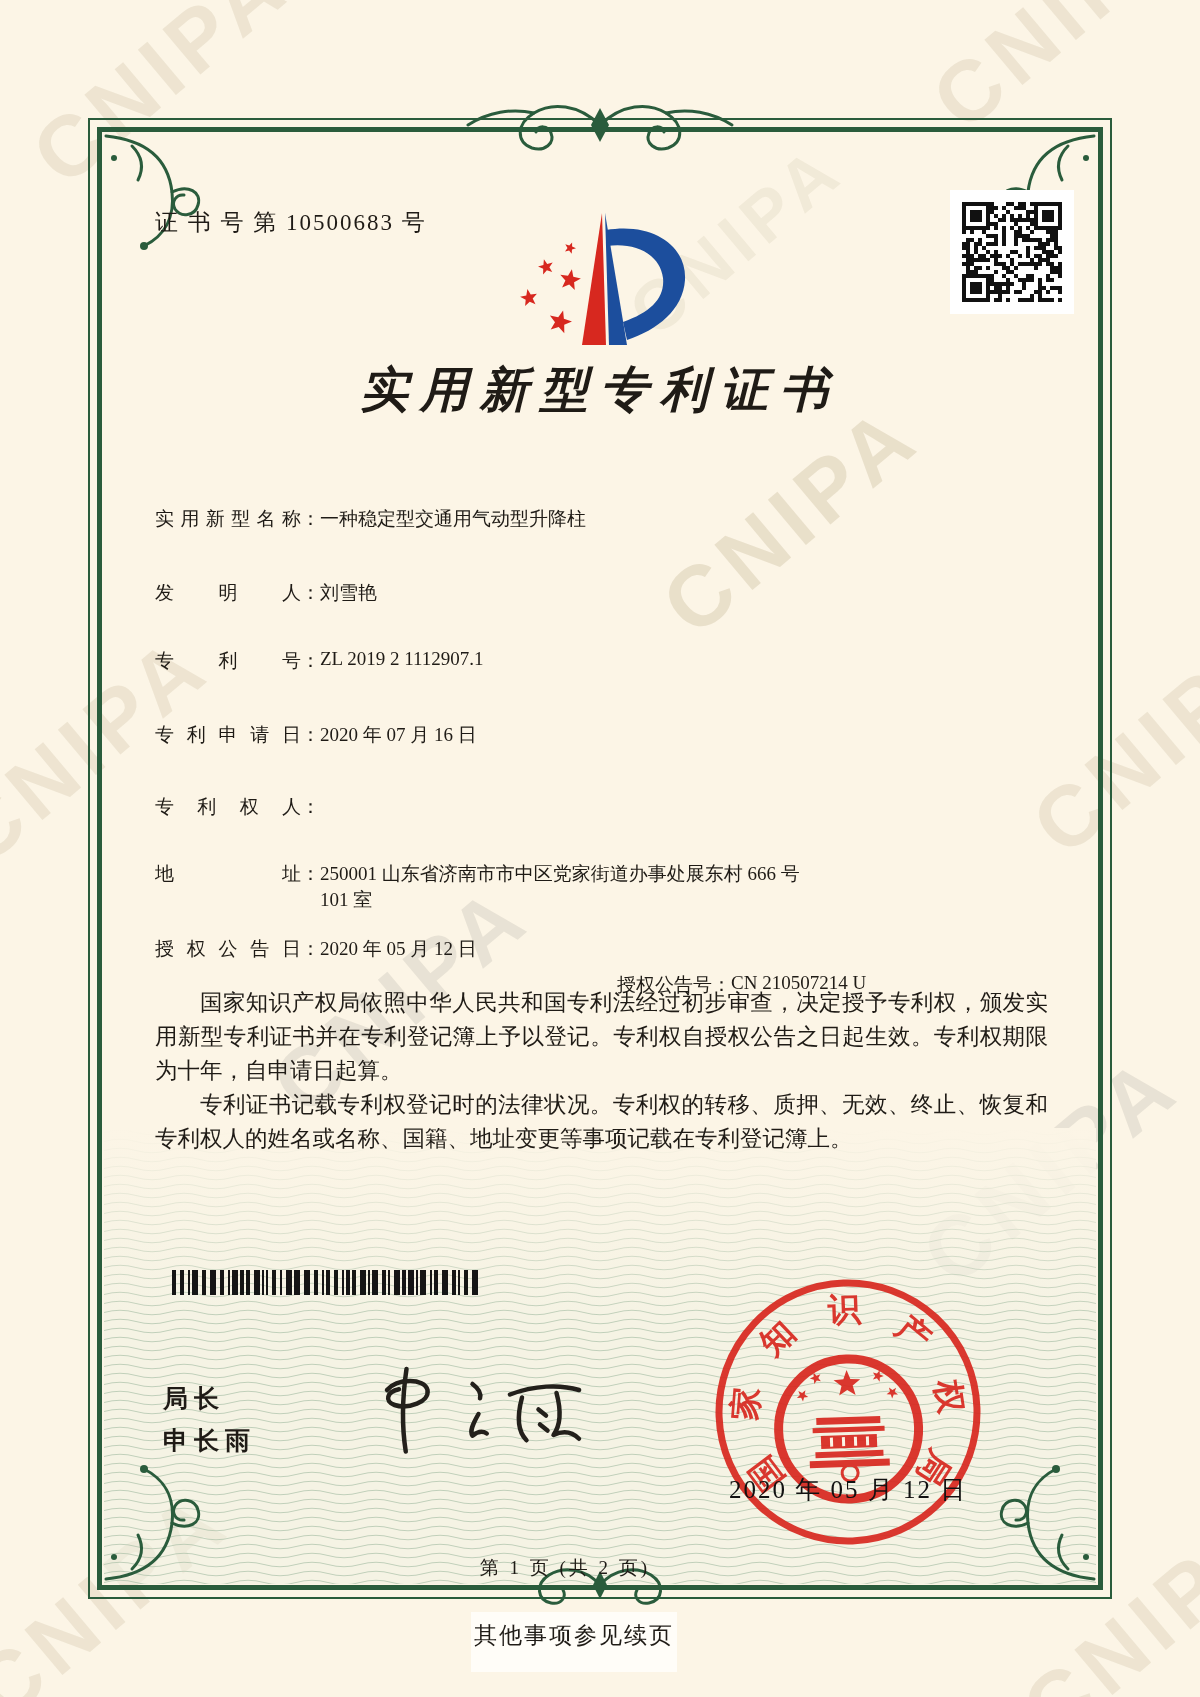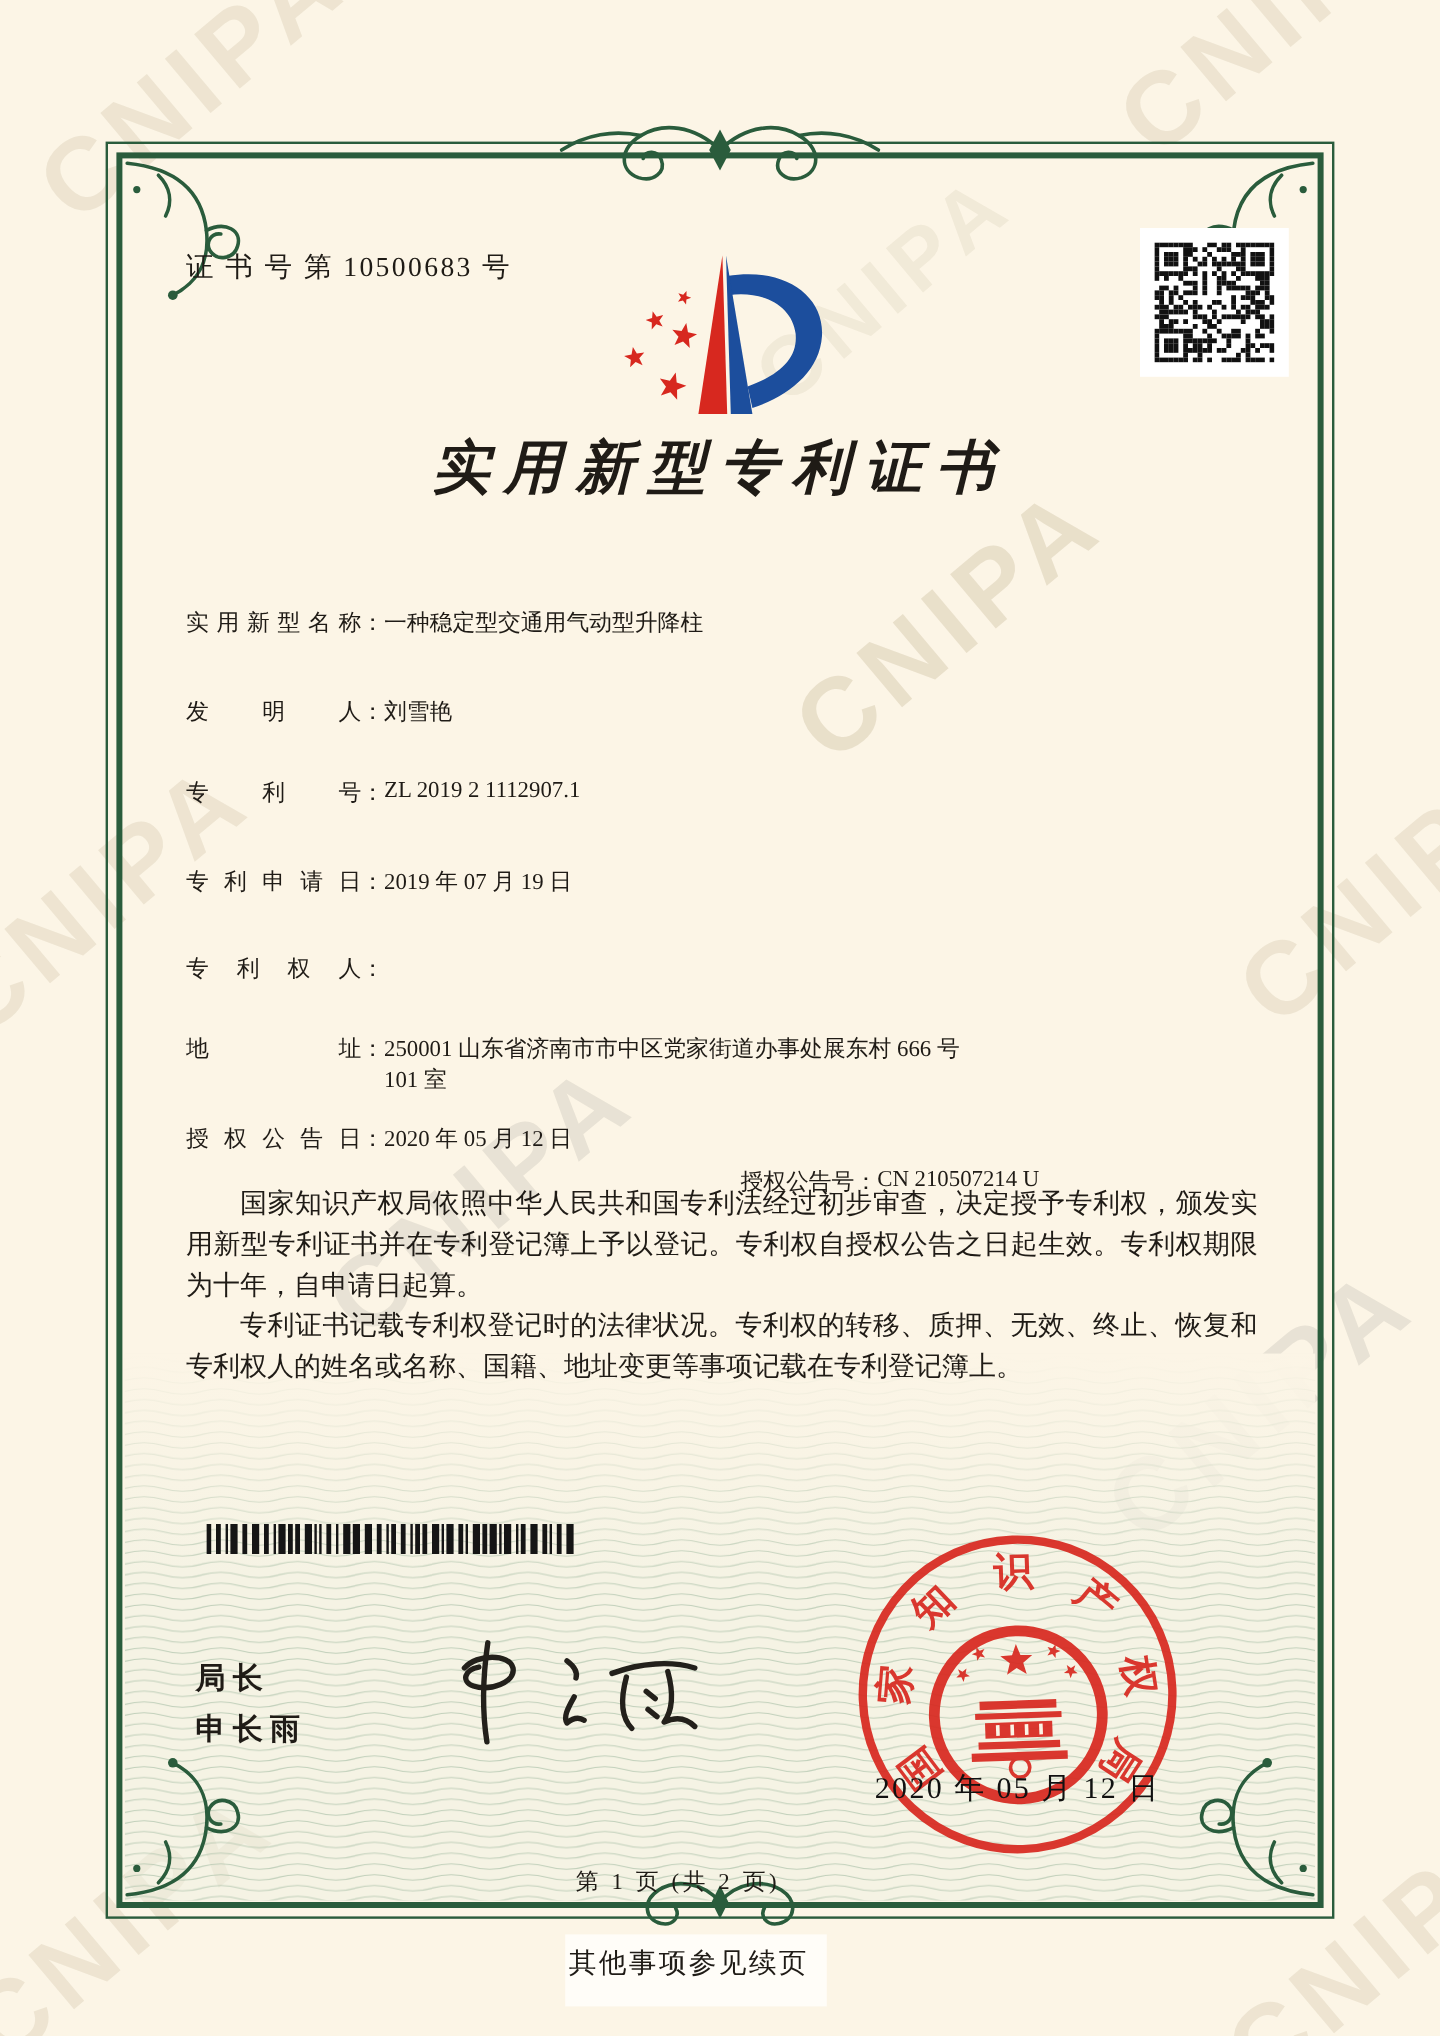--- a/index.html
+++ b/index.html
@@ -59,21 +59,21 @@
   .director-title{position:absolute;left:163px;top:1382px;font-family:var(--sans);
       font-weight:600;font-size:25px;letter-spacing:6px;text-align:center;}
   .director-name{position:absolute;left:163px;top:1424px;font-family:var(--sans);
       font-weight:600;font-size:25px;letter-spacing:6px;}
   .signature{position:absolute;left:360px;top:1345px;width:225px;height:132px;}
   .seal{position:absolute;left:713px;top:1277px;width:270px;height:270px;transform:rotate(-2deg);}
   .seal-date{position:absolute;left:698px;top:1473px;width:300px;text-align:center;
       font-size:25px;letter-spacing:2px;color:#111;}
   .footer-page{position:absolute;left:420px;top:1555px;width:290px;text-align:center;
       font-size:19px;letter-spacing:3px;}
-  .note-strip{position:absolute;left:471px;top:1612px;width:206px;height:60px;background:#fffdf8;padding-left:12px;}
+  .note-strip{position:absolute;left:471px;top:1612px;width:206px;height:60px;background:#fffdf8;}
   .note-text{position:absolute;left:0;top:0;width:206px;line-height:48px;text-align:center;
       font-size:23px;letter-spacing:2px;}
 </style>
 </head>
 <body>
 
 <div class="page">
 
   <span class="wm" style="left:10px;top:20px">CNIPA</span>
   <span class="wm" style="left:910px;top:-35px">CNIPA</span>
@@ -515,21 +515,21 @@
       <span class="fvalue">刘雪艳</span>
   </div>
   <div class="row" style="top:648px">
     <span class="flabel">专利号</span>
       <span class="fcolon">：</span>
       <span class="fvalue">ZL 2019 2 1112907.1</span>
   </div>
   <div class="row" style="top:722px">
     <span class="flabel">专利申请日</span>
       <span class="fcolon">：</span>
-      <span class="fvalue">2019 年 07 月 19 日</span>
+      <span class="fvalue">2020 年 07 月 16 日</span>
   </div>
   <div class="row" style="top:794px">
     <span class="flabel">专利权人</span>
       <span class="fcolon">：</span>
   </div>
   <div class="row" style="top:861px">
     <span class="flabel">地址</span>
       <span class="fcolon">：</span>
     <span class="fvalue">
       <span>250001 山东省济南市市中区党家街道办事处展东村 666 号</span><br>

